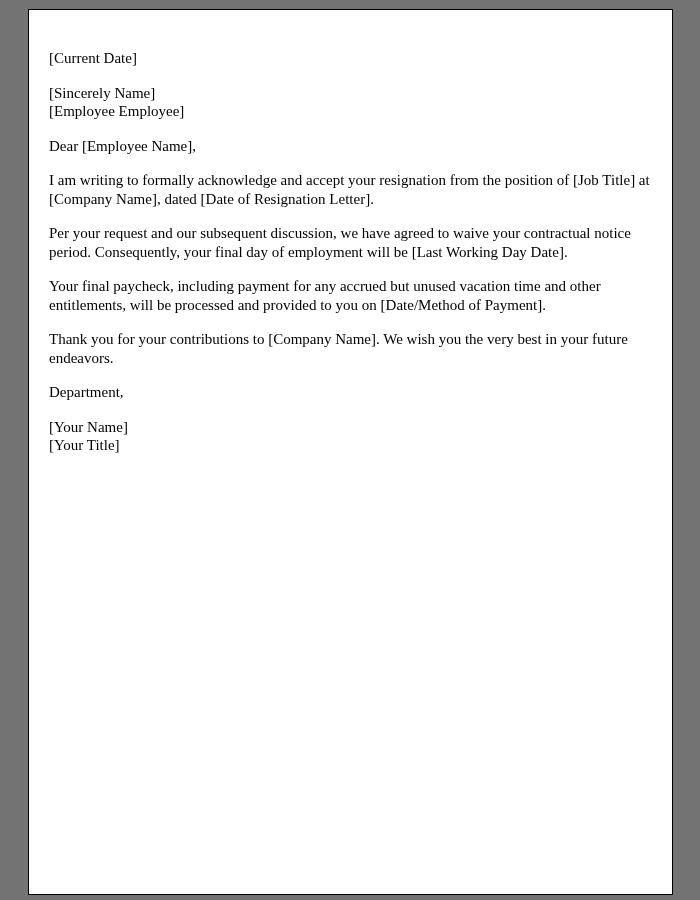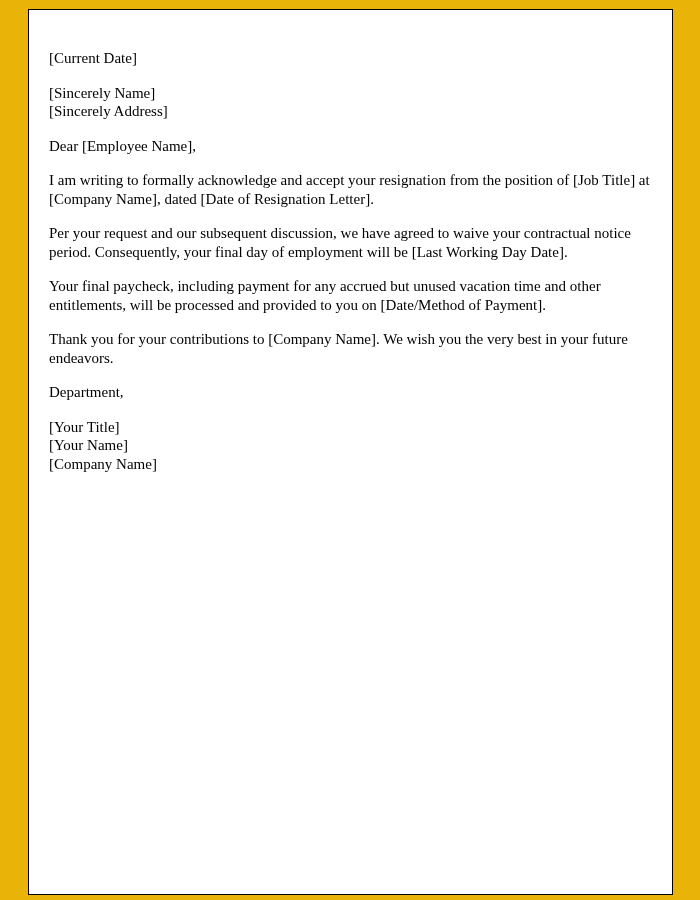--- a/index.html
+++ b/index.html
@@ -5,21 +5,21 @@
   * { box-sizing: border-box; }
   html, body {
     margin: 0;
     padding: 0;
     background: #ffffff;
   }
   .page {
     position: relative;
     width: 700px;
     height: 900px;
-    background: #eab308;
+    background: #737373;
     font-family: "Liberation Serif", serif;
     color: #000000;
   }
   .letter-frame {
     position: absolute;
     left: 28px;
     top: 9px;
     width: 645px;
     height: 886px;
     border: 1px solid #000000;
@@ -45,21 +45,21 @@
 
 <div class="page">
   <div class="letter-frame">
 
     <div class="block">
       <p class="line">[Current Date]</p>
     </div>
 
     <div class="block">
       <p class="line">[Sincerely Name]</p>
-      <p class="line">[Sincerely Address]</p>
+      <p class="line">[Employee Employee]</p>
     </div>
 
     <div class="block">
       <p class="line">Dear [Employee Name],</p>
     </div>
 
     <div class="block">
       <p class="para">I am writing to formally acknowledge and accept your resignation from the position of [Job Title] at [Company Name], dated [Date of Resignation Letter].</p>
     </div>
 
@@ -74,19 +74,18 @@
 
     <div class="block">
       <p class="para">Thank you for your contributions to [Company Name]. We wish you the very best in your future endeavors.</p>
     </div>
 
     <div class="block">
       <p class="line">Department,</p>
     </div>
 
     <div class="block">
+      <p class="line">[Your Name]</p>
       <p class="line">[Your Title]</p>
-      <p class="line">[Your Name]</p>
-      <p class="line">[Company Name]</p>
     </div>
 
   </div>
 </div>
 
 </body></html>

